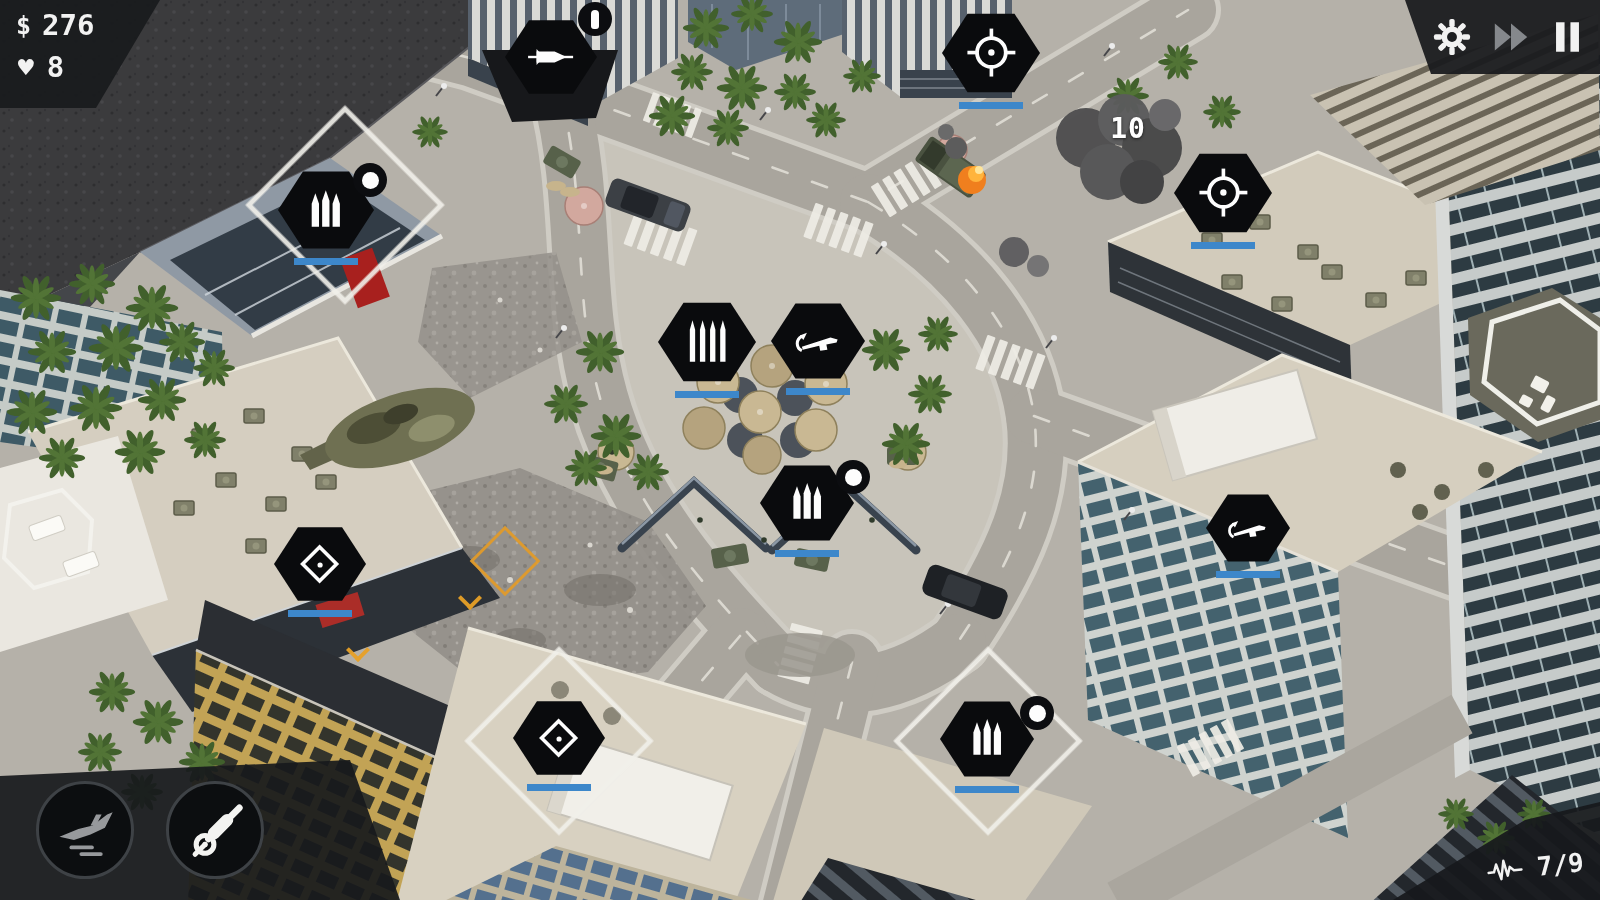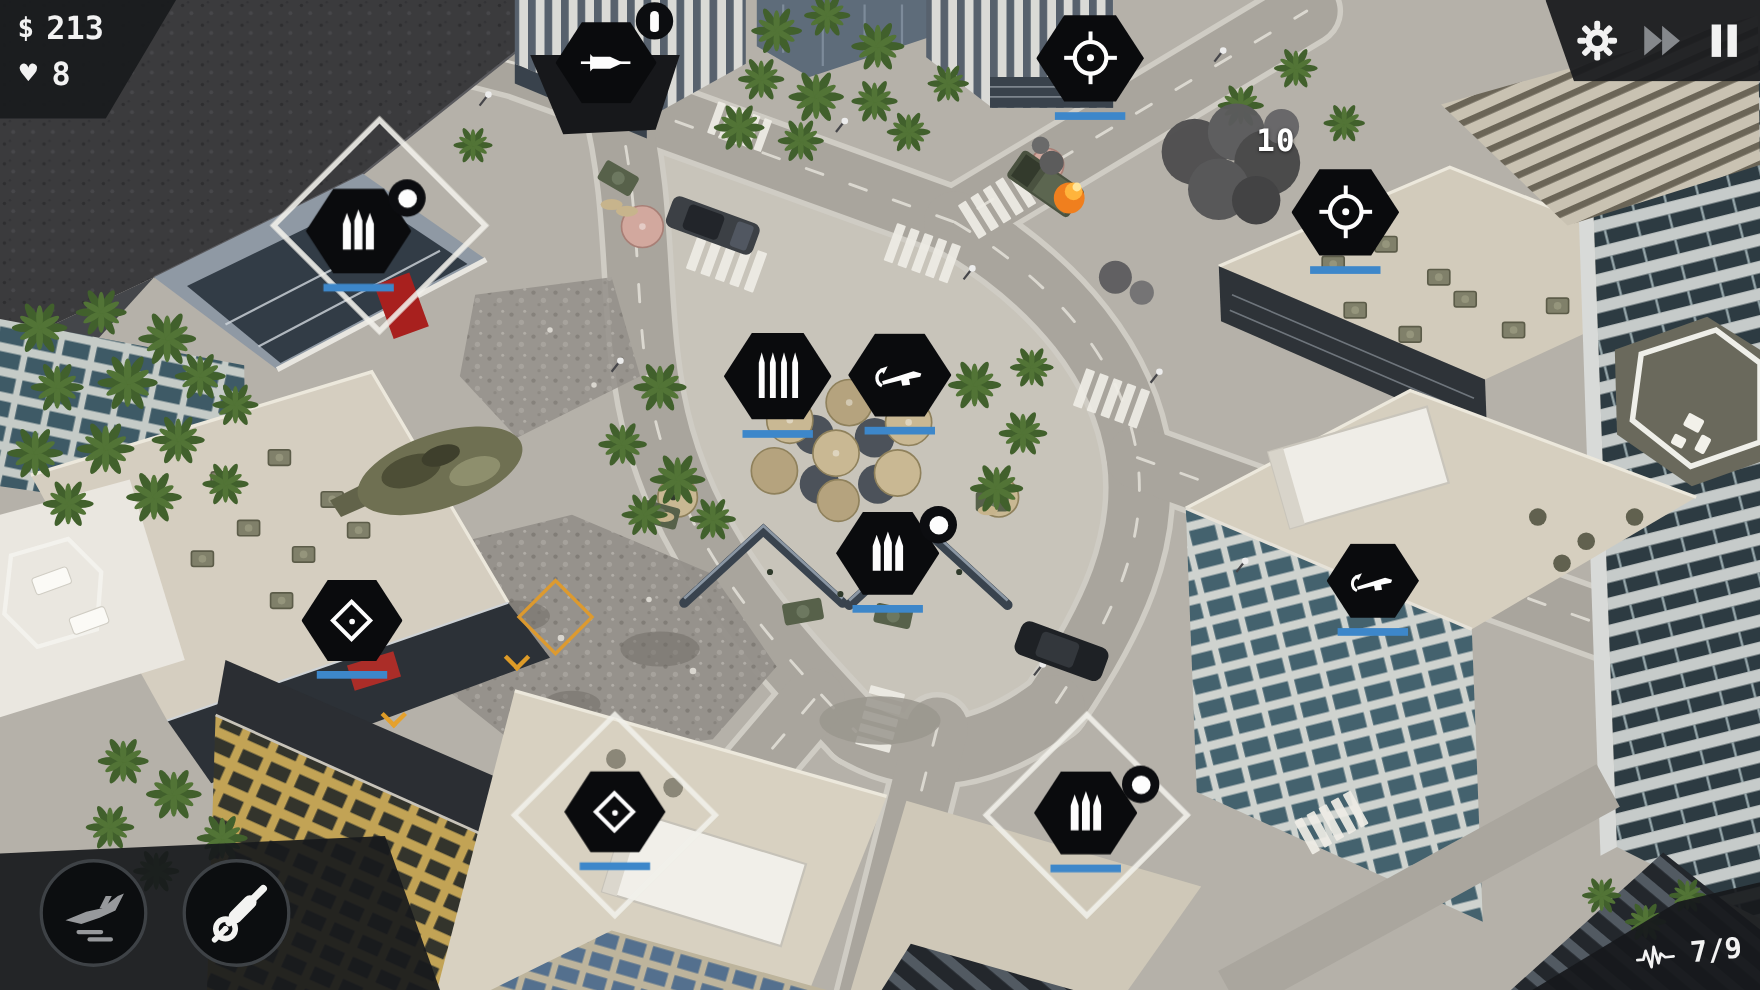--- a/index.html
+++ b/index.html
@@ -542,21 +542,21 @@
   <symbol id="g-missile" viewBox="0 0 48 48">
     <rect x="1.5" y="22.8" width="45" height="2.4" fill="#fdfdfd"></rect>
     <path d="M10,18.5 L28,18.5 L40,24 L28,29.5 L10,29.5 Z" fill="#fdfdfd"></path>
     <path d="M10,16 L13,19.5 L13,28.5 L10,32 Z" fill="#fdfdfd"></path>
   </symbol>
 </svg>
 
 <div class="hud-money">
   <div class="row">
     <span class="cur">$</span>
-    <span>213</span>
+    <span>276</span>
   </div>
   <div class="row">
     <span class="heart">♥</span>
     <span>8</span>
   </div>
 </div>
 
 <div class="hud-controls">
   <button class="icon-btn">
     <svg viewBox="0 0 24 24" width="38" height="38">
@@ -620,21 +620,21 @@
 
 <div class="hud-wave">
   <div class="wave-inner">
     <svg viewBox="0 0 42 26" width="40" height="26">
       <path d="M1,14 H7 L10,6 L14,22 L18,3 L21,19 L24,10 L28,14 H36" stroke="#f2f2f2" stroke-width="2.6" fill="none" stroke-linejoin="round" stroke-linecap="round"></path>
     </svg>
     <span>7/9</span>
   </div>
 </div>
 
-<div class="damage-popup" style="left: 1160px; top: 128px; text-align: center;">10</div>
+<div class="damage-popup" style="left: 1128px; top: 128px; text-align: center;">10</div>
 <div class="target-marker" style="left: 505px; top: 561px;"></div>
 
 <div class="tower" style="--s: 96px; left: 278px; top: 168.24px; width: 96px;">
     <div class="hex">
       <svg class="glyph" viewBox="0 0 48 48">
           <use href="#g-bullets3"></use>
         </svg>
     </div>
     <div class="badge badge--dot" style="left: 75px; top: -5.24px;"></div>
     <div class="hp">

